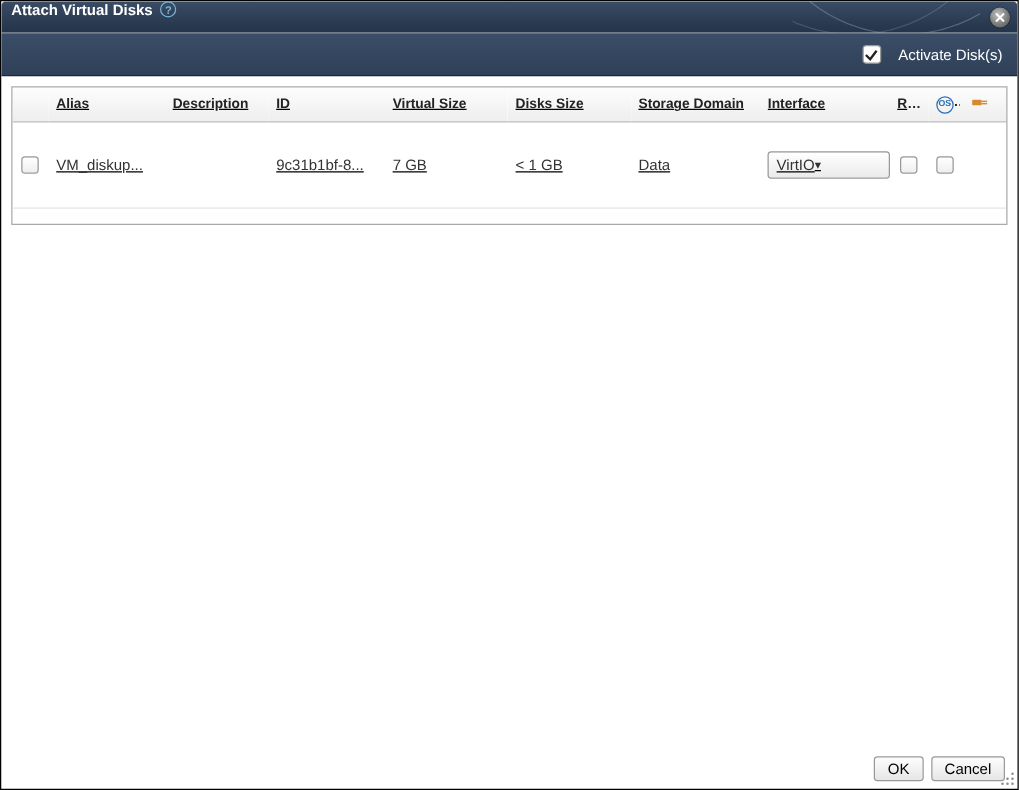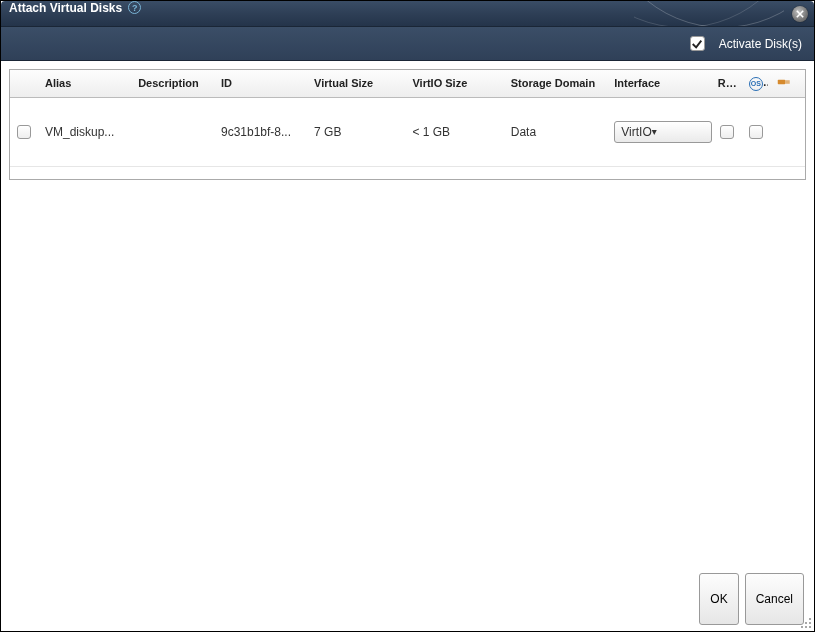--- a/index.html
+++ b/index.html
@@ -100,20 +100,21 @@
       cursor: pointer;
     }
     .activate-area .checkbox-visual svg { width: 12px; height: 12px; }
 
     .table-wrap {
       border: 1px solid #aaa;
       margin: 8px 8px 0 8px;
       height: 111px;
       overflow: hidden;
       background: #fff;
+      text-decoration: underline;
     }
     table { width: 100%; border-collapse: collapse; table-layout: fixed; }
     thead th {
       background: linear-gradient(to bottom, #fdfdfd, #eee);
       border-bottom: 1px solid #bbb;
       text-align: left;
       font-size: 11px;
       font-weight: bold;
       padding: 6px 6px;
       color: #222;
@@ -185,21 +186,21 @@
       position: absolute;
       bottom: 6px;
       right: 10px;
       display: flex;
       gap: 6px;
       align-items: center;
     }
     .button-bar button {
       font-family: inherit;
       font-size: 12px;
-      padding: 18px 10px;
+      padding: 2px 10px;
       background: linear-gradient(to bottom, #fdfdfd, #e6e6e6);
       border: 1px solid #999;
       border-radius: 3px;
       cursor: pointer;
     }
     .resize-grip {
       position: absolute;
       right: 1px; bottom: 1px;
       width: 14px; height: 14px;
       cursor: nwse-resize;
@@ -247,21 +248,21 @@
         <col class="col-os">
         <col class="col-plug">
     </colgroup>
     <thead>
       <tr>
         <th class="col-check"></th>
         <th>Alias</th>
         <th>Description</th>
         <th>ID</th>
         <th>Virtual Size</th>
-        <th>VirtIO Size</th>
+        <th>Disks Size</th>
         <th>Storage Domain</th>
         <th>Interface</th>
         <th class="col-ro">R/O</th>
         <th class="col-os">
           <span class="os-badge">OS</span>
         </th>
         <th class="col-plug">
           <span class="plug-icon">
             <svg viewBox="0 0 24 12">
                 <rect x="1" y="3" width="10" height="6" rx="1" fill="#d68a2d"></rect>

